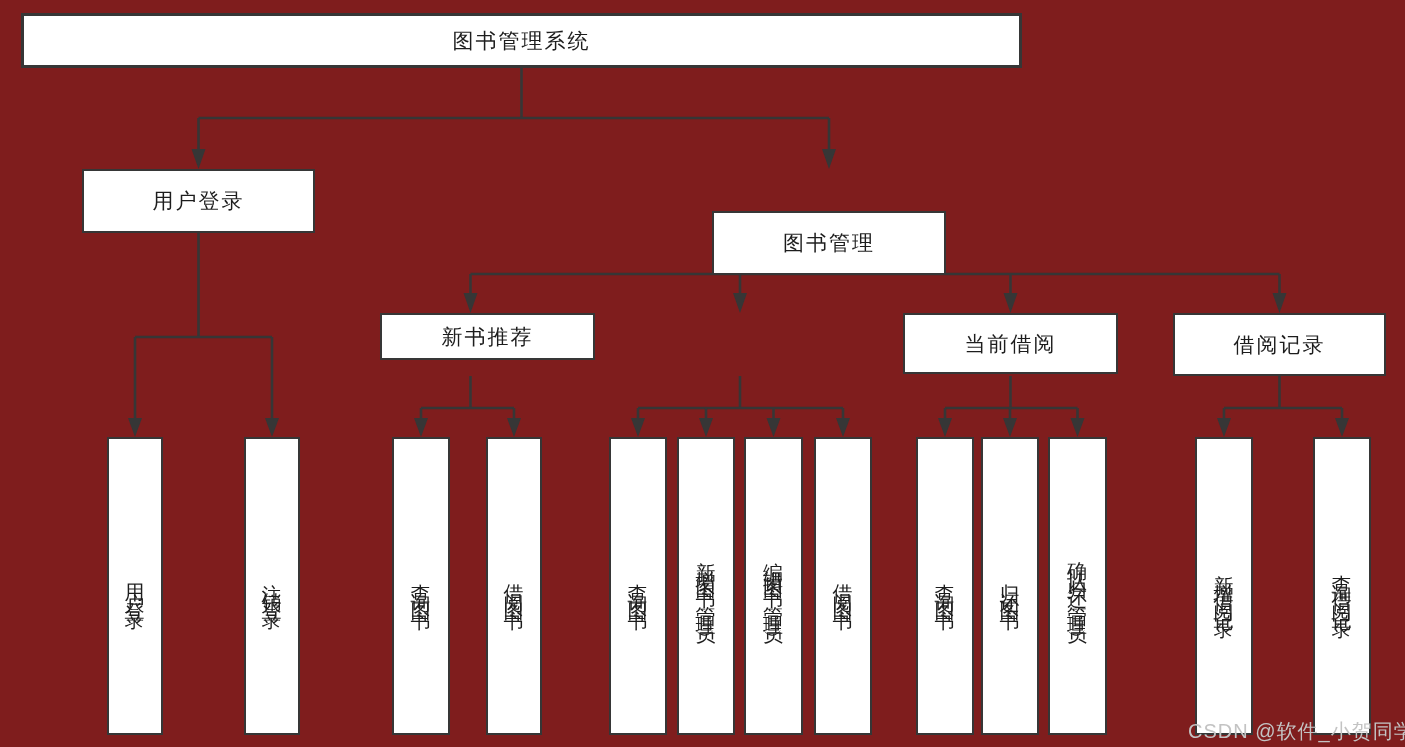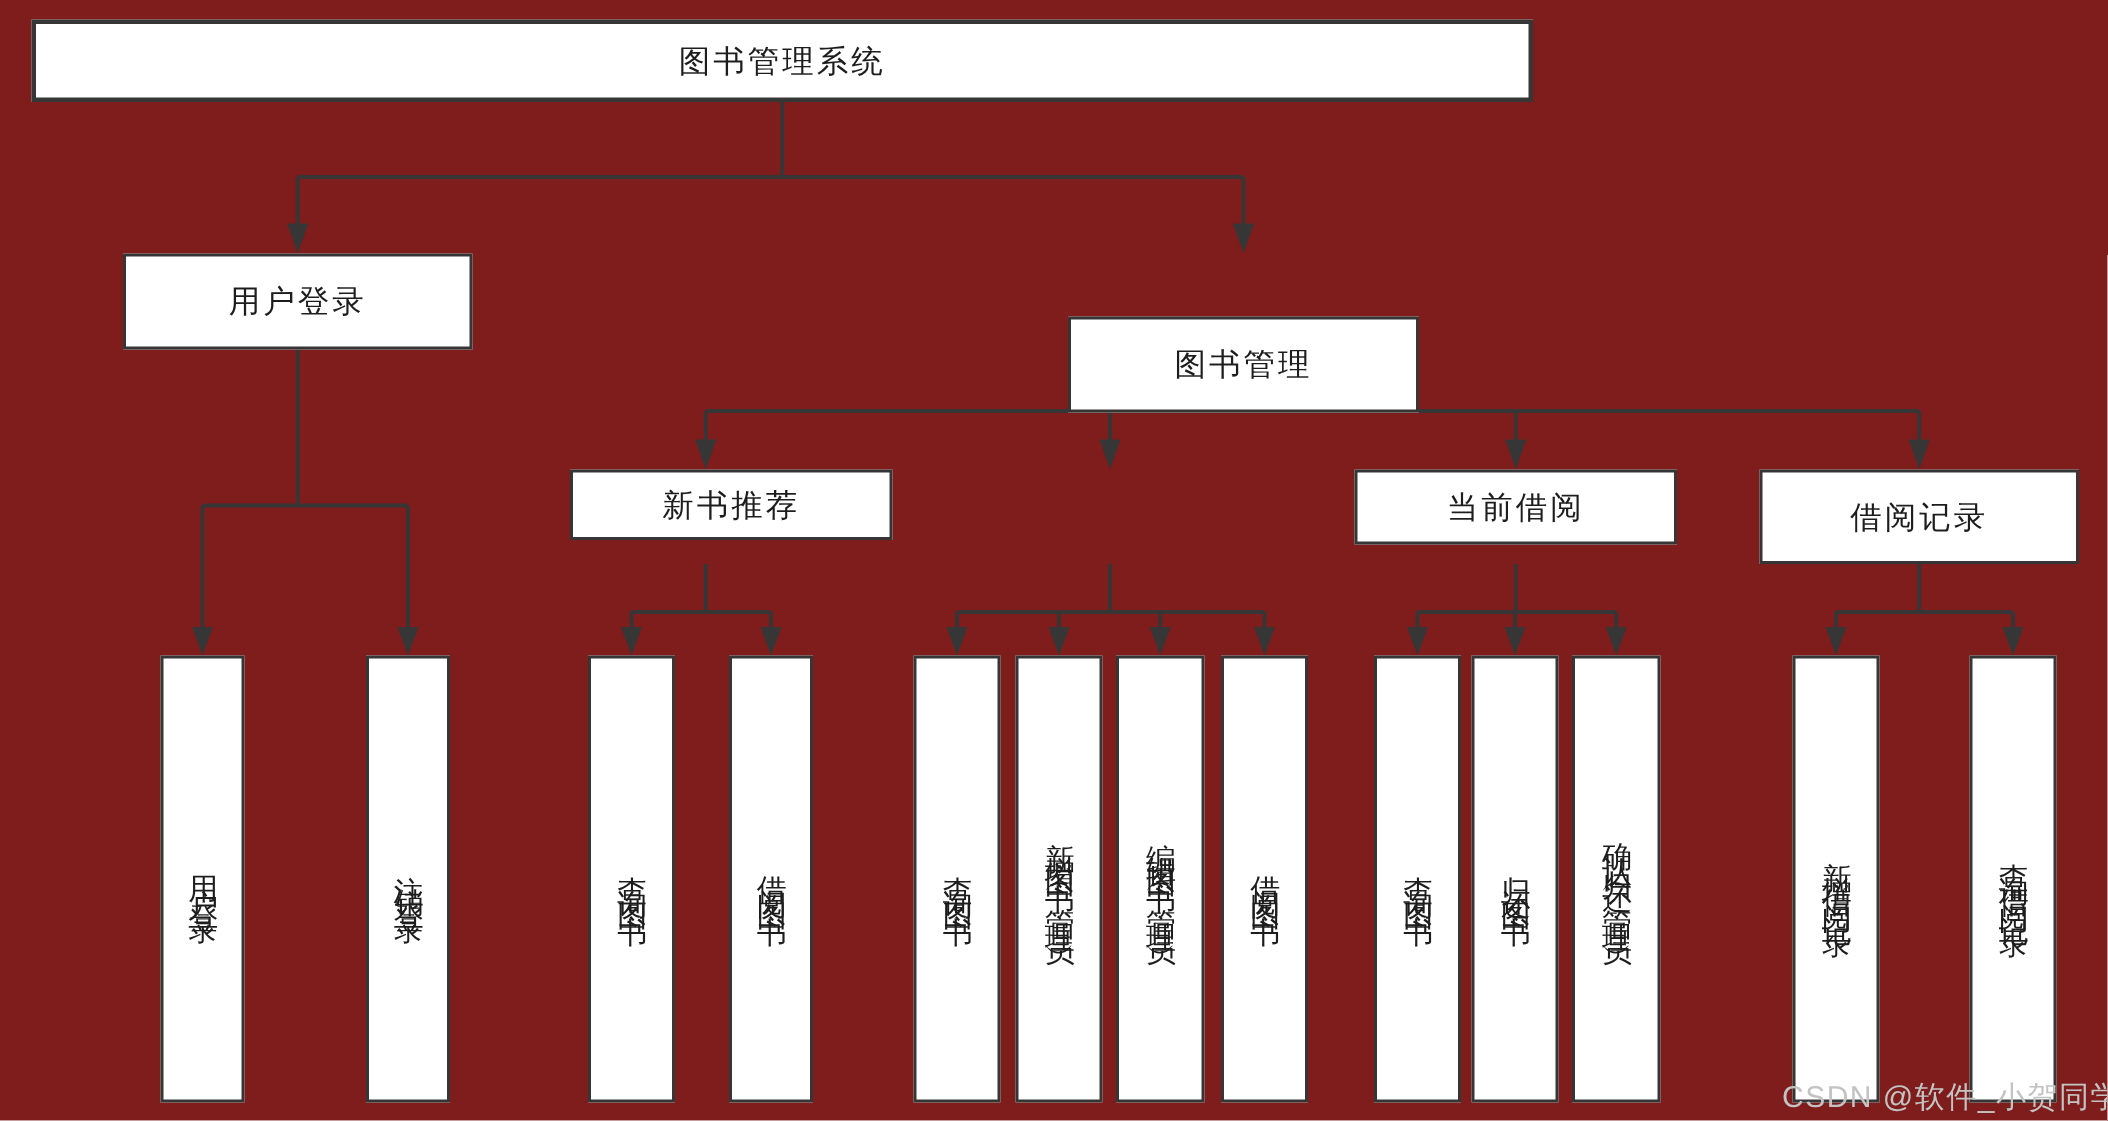--- a/index.html
+++ b/index.html
@@ -131,21 +131,21 @@
       <polygon points="1335,418 1349,418 1342,437"></polygon>
     </g>
   </svg>
 
   <div class="node root-node" style="left:21px; top:13px; width:1001px; height:55px;">图书管理系统</div>
 
   <div class="node h-node" style="left:82px; top:169px; width:233px; height:64px;">用户登录</div>
   <div class="node h-node" style="left:712px; top:169px; width:234px; height:64px;margin-top:42px;">图书管理</div>
 
   <div class="node h-node" style="left:365px; top:313px; width:215px; height:47px;margin-left:15px;">新书推荐</div>
-  <div class="node h-node" style="left:903px; top:313px; width:215px; height:50px;">当前借阅</div>
+  <div class="node h-node" style="left:903px; top:313px; width:215px; height:61px;">当前借阅</div>
   <div class="node h-node" style="left:1173px; top:313px; width:213px; height:63px;">借阅记录</div>
 
   <div class="node v-node" style="left:107px; top:437px; width:56px; height:298px;">用户登录</div>
   <div class="node v-node" style="left:244px; top:437px; width:56px; height:298px;">注销登录</div>
 
   <div class="node v-node" style="left:392px; top:437px; width:58px; height:298px;">查询图书</div>
   <div class="node v-node" style="left:486px; top:437px; width:56px; height:298px;">借阅图书</div>
 
   <div class="node v-node" style="left:609px; top:437px; width:58px; height:298px;">查询图书</div>
   <div class="node v-node" style="left:677px; top:437px; width:58px; height:298px;">新增图书（管理员）</div>

